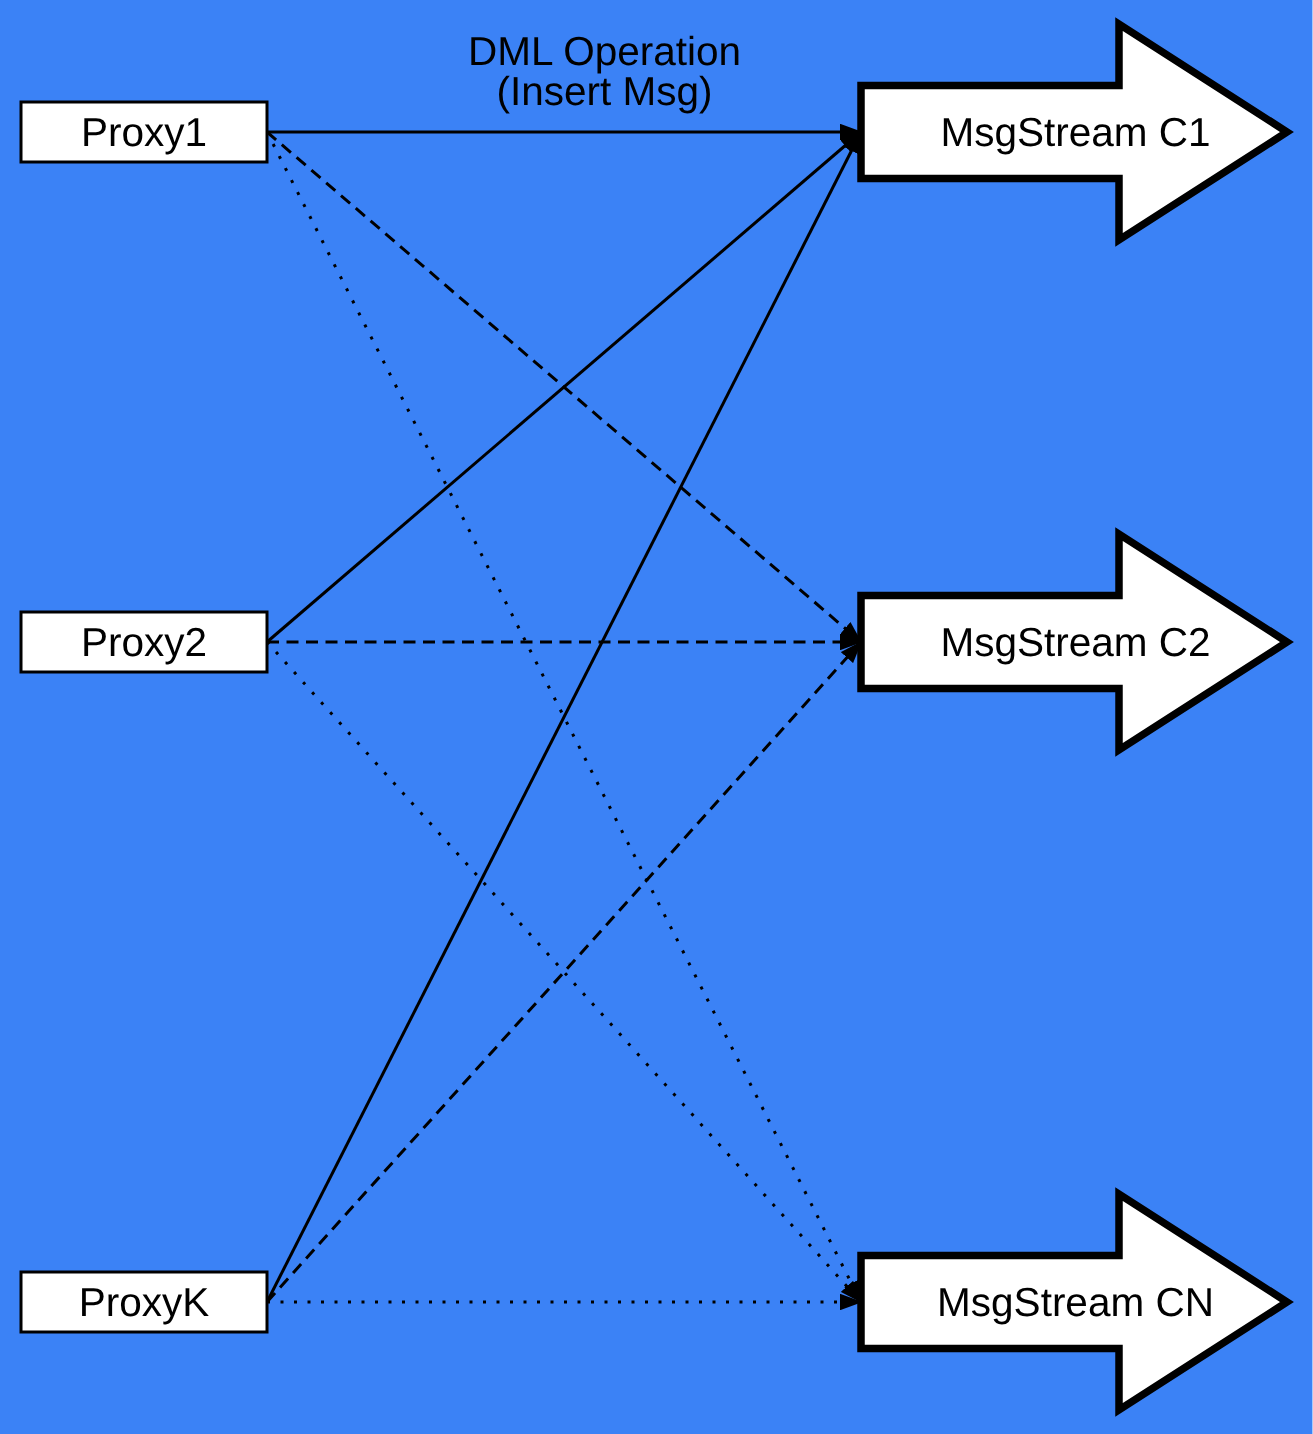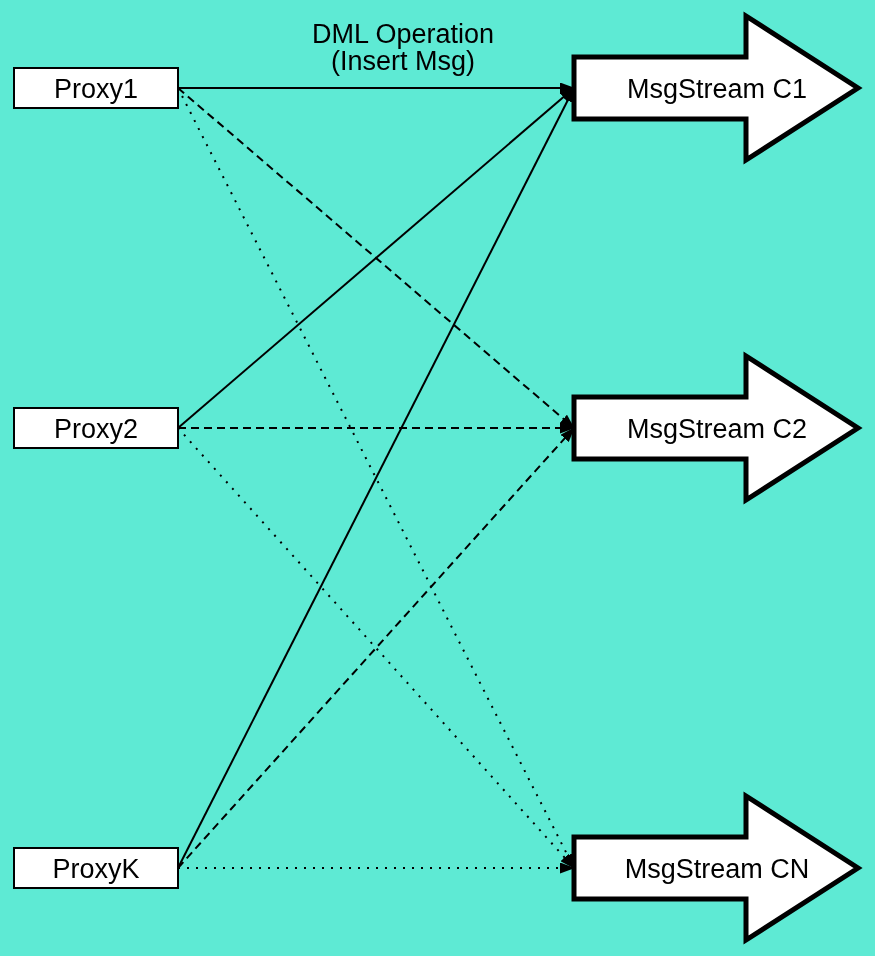--- a/index.html
+++ b/index.html
@@ -4,21 +4,21 @@
 <style>
   html, body {
     margin: 0;
     padding: 0;
     background: #ffffff;
   }
   .canvas-wrap {
     position: relative;
     width: 875px;
     height: 956px;
-    background: #5eead4;
+    background: #3b82f6;
     overflow: hidden;
   }
   svg { display: block; }
   .edge {
     stroke: #000000;
     stroke-width: 2;
     fill: none;
   }
   .edge-solid  { stroke-dasharray: none; }
   .edge-dashed { stroke-dasharray: 8 5; }

